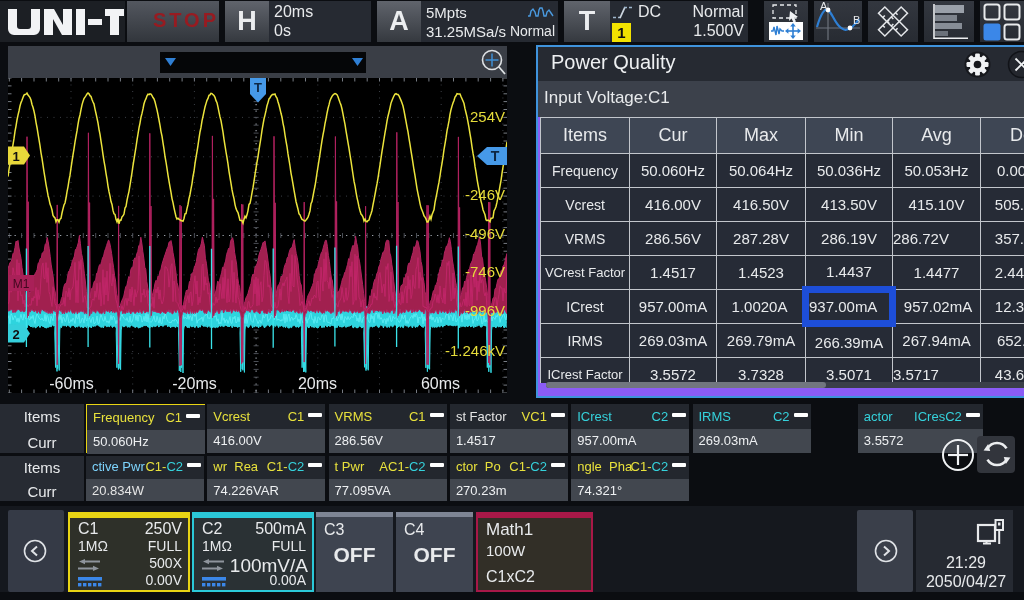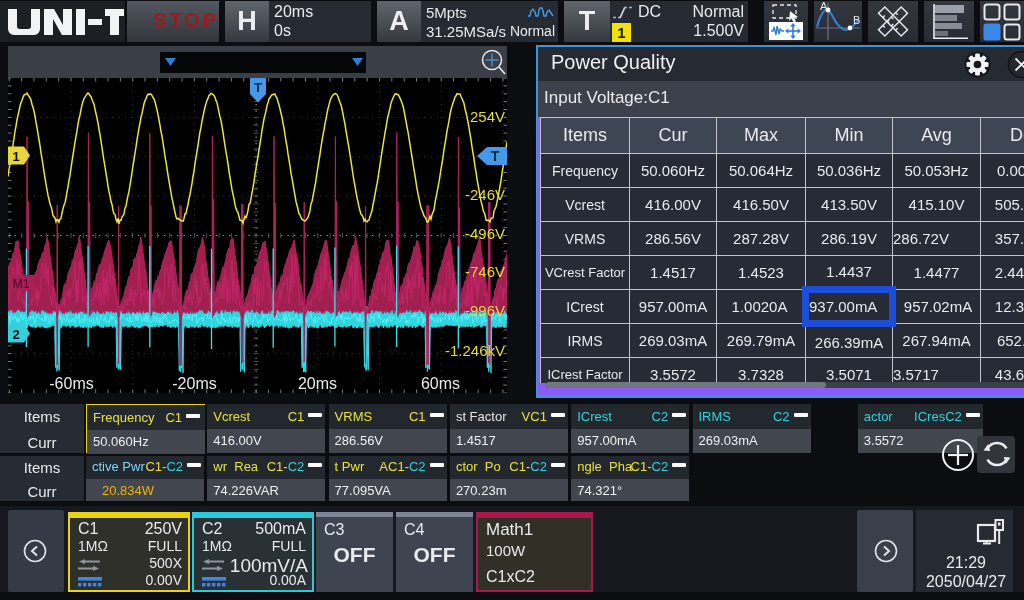--- a/index.html
+++ b/index.html
@@ -576,21 +576,21 @@
     <div class="abs" style="right:22px;top:5px;font-size:13px;white-space:nowrap"><span style="color:#35d2dc">ICresC2</span></div>
     <div class="abs" style="right:4px;top:9px;width:14px;height:3.5px;background:#fff;border-radius:1px"></div>
     <div class="abs" style="left:6px;top:29px;font-size:13px;color:#eef0f2">3.5572</div>
   </div>
 <div class="abs" style="left:86px;top:456px;width:119px;height:45px;">
     <div class="abs" style="left:0;top:0;width:118px;height:23px;background:#23272e"></div>
     <div class="abs" style="left:0;top:23px;width:118px;height:22px;background:#42474f"></div>
     <div class="abs" style="left:6px;top:3px;font-size:13px;white-space:nowrap"><span style="color:#7dd3fc">ctive Pwr</span></div>
     <div class="abs" style="right:22px;top:3px;font-size:13px;white-space:nowrap"><span style="color:#e8e13c">C1-</span><span style="color:#35d2dc">C2</span></div>
     <div class="abs" style="right:4px;top:7px;width:14px;height:3.5px;background:#fff;border-radius:1px"></div>
-    <div class="abs" style="left:16px;top:27px;font-size:13px;color:#eab308">20.834W</div>
+    <div class="abs" style="left:6px;top:27px;font-size:13px;color:#e5e5e5">20.834W</div>
   </div>
 <div class="abs" style="left:207.3px;top:456px;width:119px;height:45px;">
     <div class="abs" style="left:0;top:0;width:118px;height:23px;background:#23272e"></div>
     <div class="abs" style="left:0;top:23px;width:118px;height:22px;background:#42474f"></div>
     <div class="abs" style="left:6px;top:3px;font-size:13px;white-space:nowrap"><span style="color:#e8e13c">wr&nbsp;&nbsp;Rea</span></div>
     <div class="abs" style="right:22px;top:3px;font-size:13px;white-space:nowrap"><span style="color:#e8e13c">C1-</span><span style="color:#35d2dc">C2</span></div>
     <div class="abs" style="right:4px;top:7px;width:14px;height:3.5px;background:#fff;border-radius:1px"></div>
     <div class="abs" style="left:6px;top:27px;font-size:13px;color:#eef0f2">74.226VAR</div>
   </div>
 <div class="abs" style="left:328.6px;top:456px;width:119px;height:45px;">

